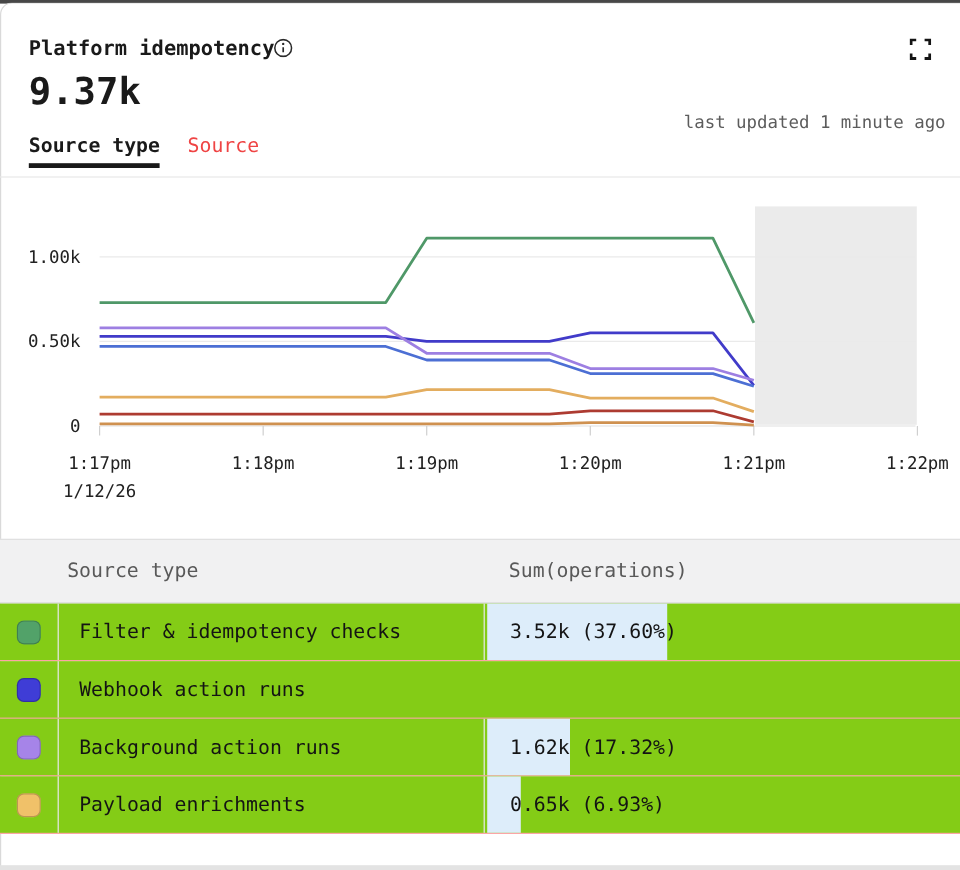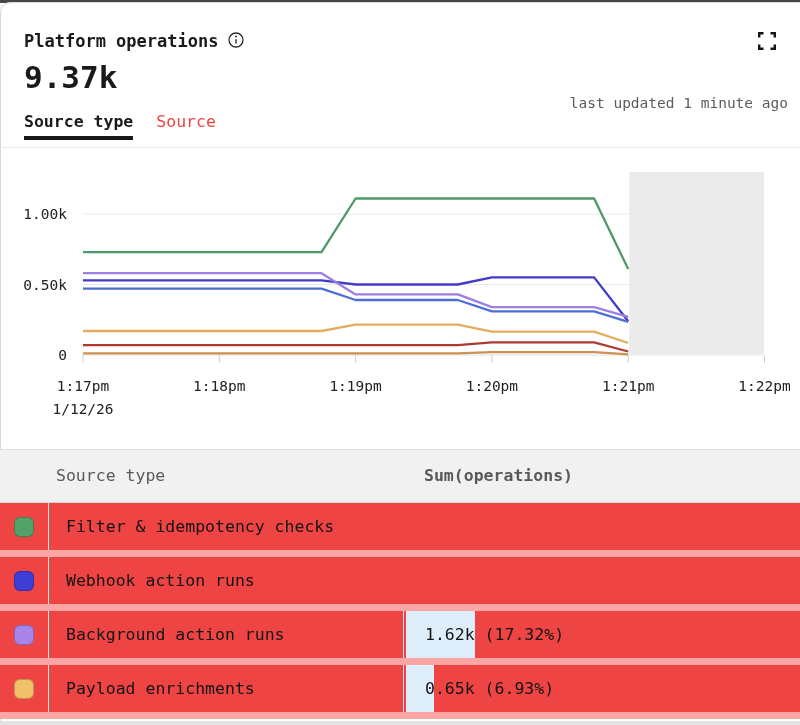--- a/index.html
+++ b/index.html
@@ -19,37 +19,37 @@
   .tabs{position:absolute;top:108px;left:24px;height:32px;display:flex;gap:23px;}
   .tab{font-size:16.5px;line-height:28px;cursor:pointer;}
   .tab.active{font-weight:700;border-bottom:4px solid #191919;color:#1a1a1a;}
   .tab.inactive{color:#ef4444;}
   .tabs-border{position:absolute;top:147px;left:0;width:800px;height:1px;background:#e8e8e8;}
   #chart-svg{position:absolute;top:140px;left:0;}
   #chart-svg text{font-family:"DejaVu Sans Mono","Liberation Mono",monospace;font-size:14.5px;fill:#222;}
   .table{position:absolute;top:449px;left:0;width:800px;}
   .thead{height:52px;background:#f1f1f2;border-top:1px solid #e0e0e0;border-bottom:1px solid #d5d5d5;position:relative;}
   .th{position:absolute;top:0;line-height:52px;font-size:16.5px;color:#595959;}
-  .th.c1{left:56px;} .th.c2{left:424px;font-weight:bold;}
-  .trow{height:47px;border-bottom:7px solid #fca5a5;position:relative;background:#ef4444;}
+  .th.c1{left:56px;} .th.c2{left:424px;}
+  .trow{height:47px;border-bottom:1px solid #fca5a5;position:relative;background:#84cc16;}
   .swatch-cell{position:absolute;left:0;top:0;bottom:0;width:48px;border-right:1px solid #e9e9e9;}
   .swatch{position:absolute;left:14px;top:50%;margin-top:-10px;width:20px;height:20px;border-radius:6px;box-shadow:inset 0 0 0 1px rgba(0,0,0,0.22);}
   .rlabel{position:absolute;left:66px;top:0;line-height:47px;font-size:16.5px;color:#141414;}
   .sum-cell{position:absolute;left:403px;right:0;top:0;bottom:0;border-left:1px solid #e9e9e9;}
   .sum-bar{position:absolute;left:2px;top:0;bottom:0;background:#ddedfa;}
   .sum-text{position:absolute;left:21px;top:0;line-height:47px;font-size:16.5px;color:#141414;}
   .bottom-strip{position:absolute;top:721px;left:0;width:800px;height:4px;background:#e3e3e3;z-index:6;}
 </style>
 </head>
 <body>
 
 <div class="top-edge"></div>
 <div class="card"></div>
 
-<div class="title">Platform operations</div>
+<div class="title">Platform idempotency</div>
 
 <span class="info-icon">
   <svg width="16" height="16" viewBox="0 0 16 16">
     <circle cx="8" cy="8" r="7" fill="none" stroke="#2a2a2a" stroke-width="1.3"></circle>
     <line x1="8" y1="7.3" x2="8" y2="11.6" stroke="#2a2a2a" stroke-width="1.4"></line>
     <circle cx="8" cy="4.6" r="1" fill="#2a2a2a"></circle>
   </svg>
 </span>
 
 <button class="expand-btn">
@@ -104,20 +104,24 @@
   <div class="thead">
     <div class="th c1">Source type</div>
     <div class="th c2">Sum(operations)</div>
   </div>
   <div id="table-body">
       <div class="trow">
         <div class="swatch-cell">
           <span class="swatch" style="background: rgb(82, 162, 105);"></span>
         </div>
         <div class="rlabel">Filter &amp; idempotency checks</div>
+        <div class="sum-cell">
+          <div class="sum-bar" style="width: 150.4px;"></div>
+          <div class="sum-text">3.52k (37.60%)</div>
+        </div>
       </div>
       <div class="trow">
         <div class="swatch-cell">
           <span class="swatch" style="background: rgb(63, 61, 214);"></span>
         </div>
         <div class="rlabel">Webhook action runs</div>
       </div>
       <div class="trow">
         <div class="swatch-cell">
           <span class="swatch" style="background: rgb(166, 132, 232);"></span>

